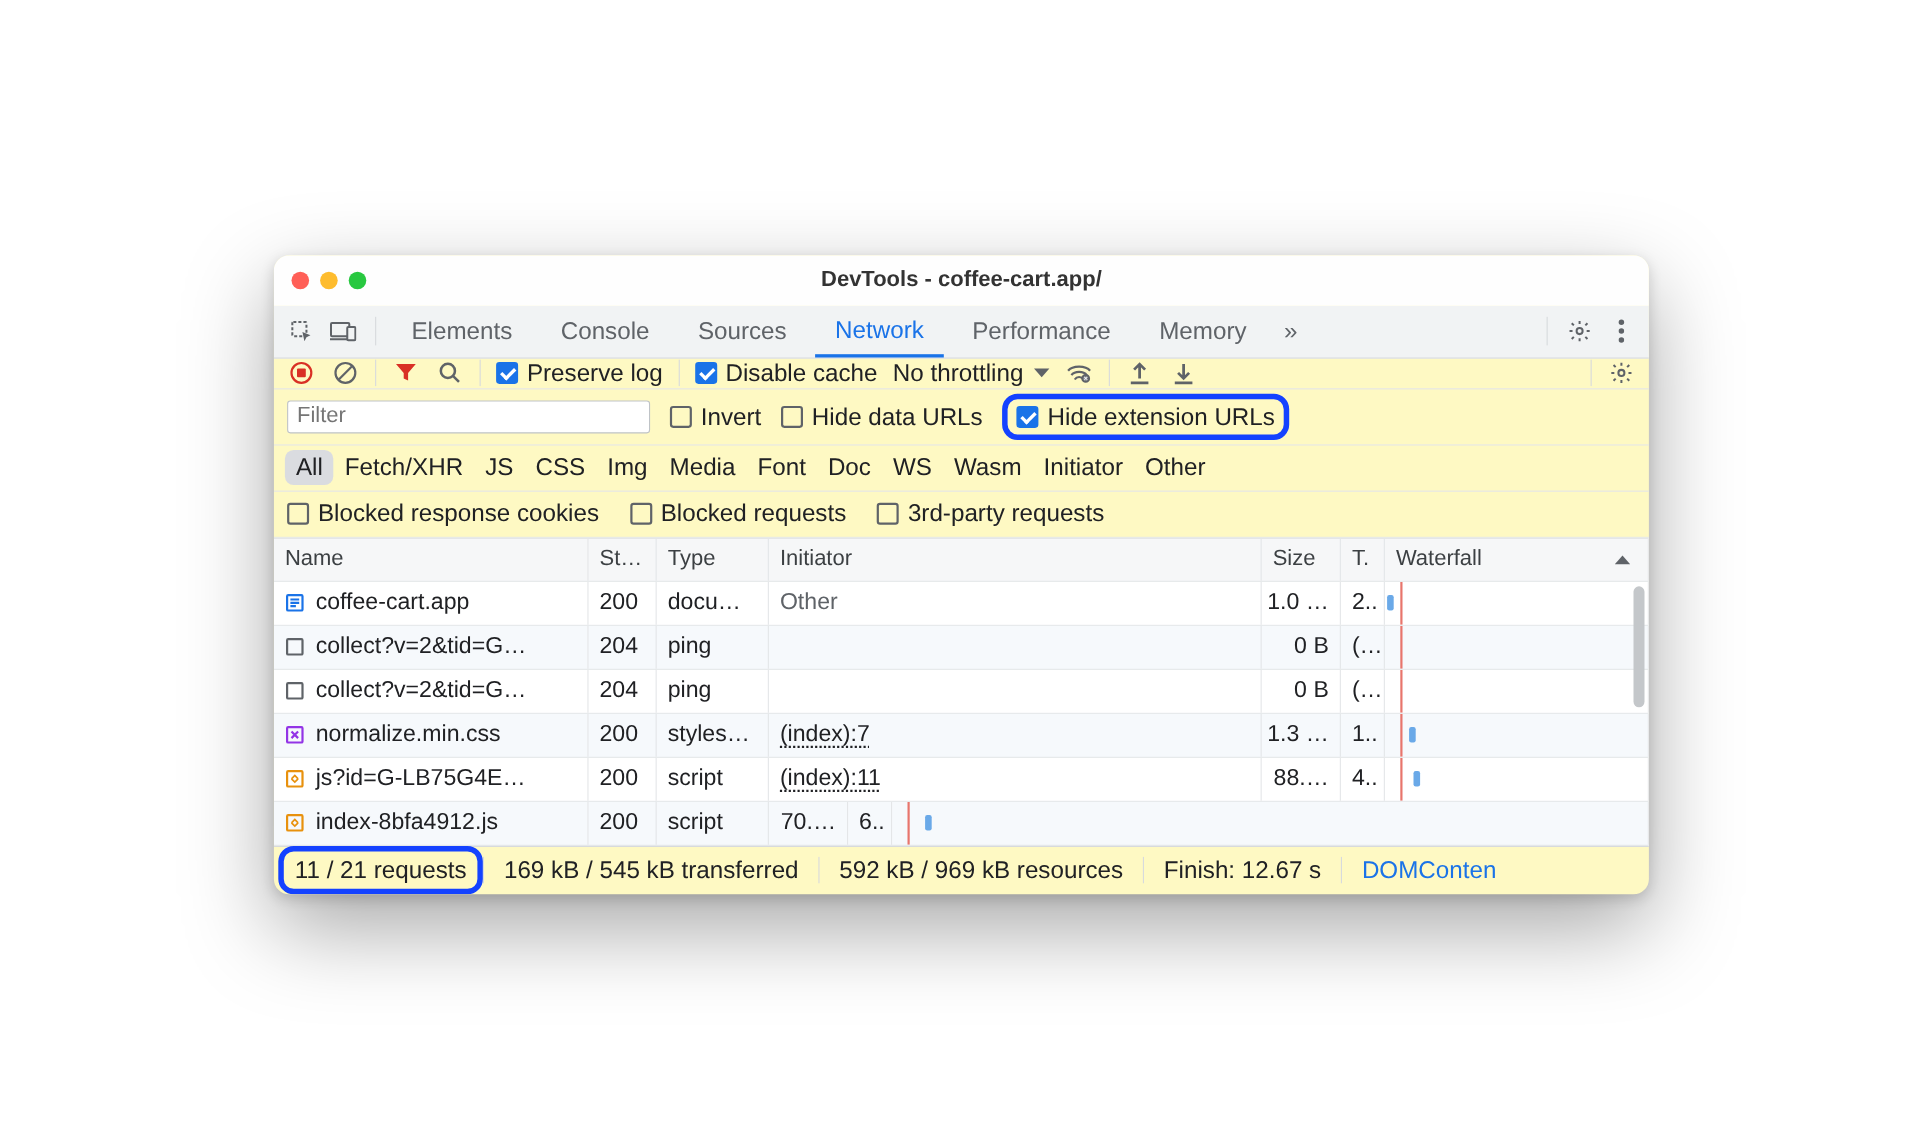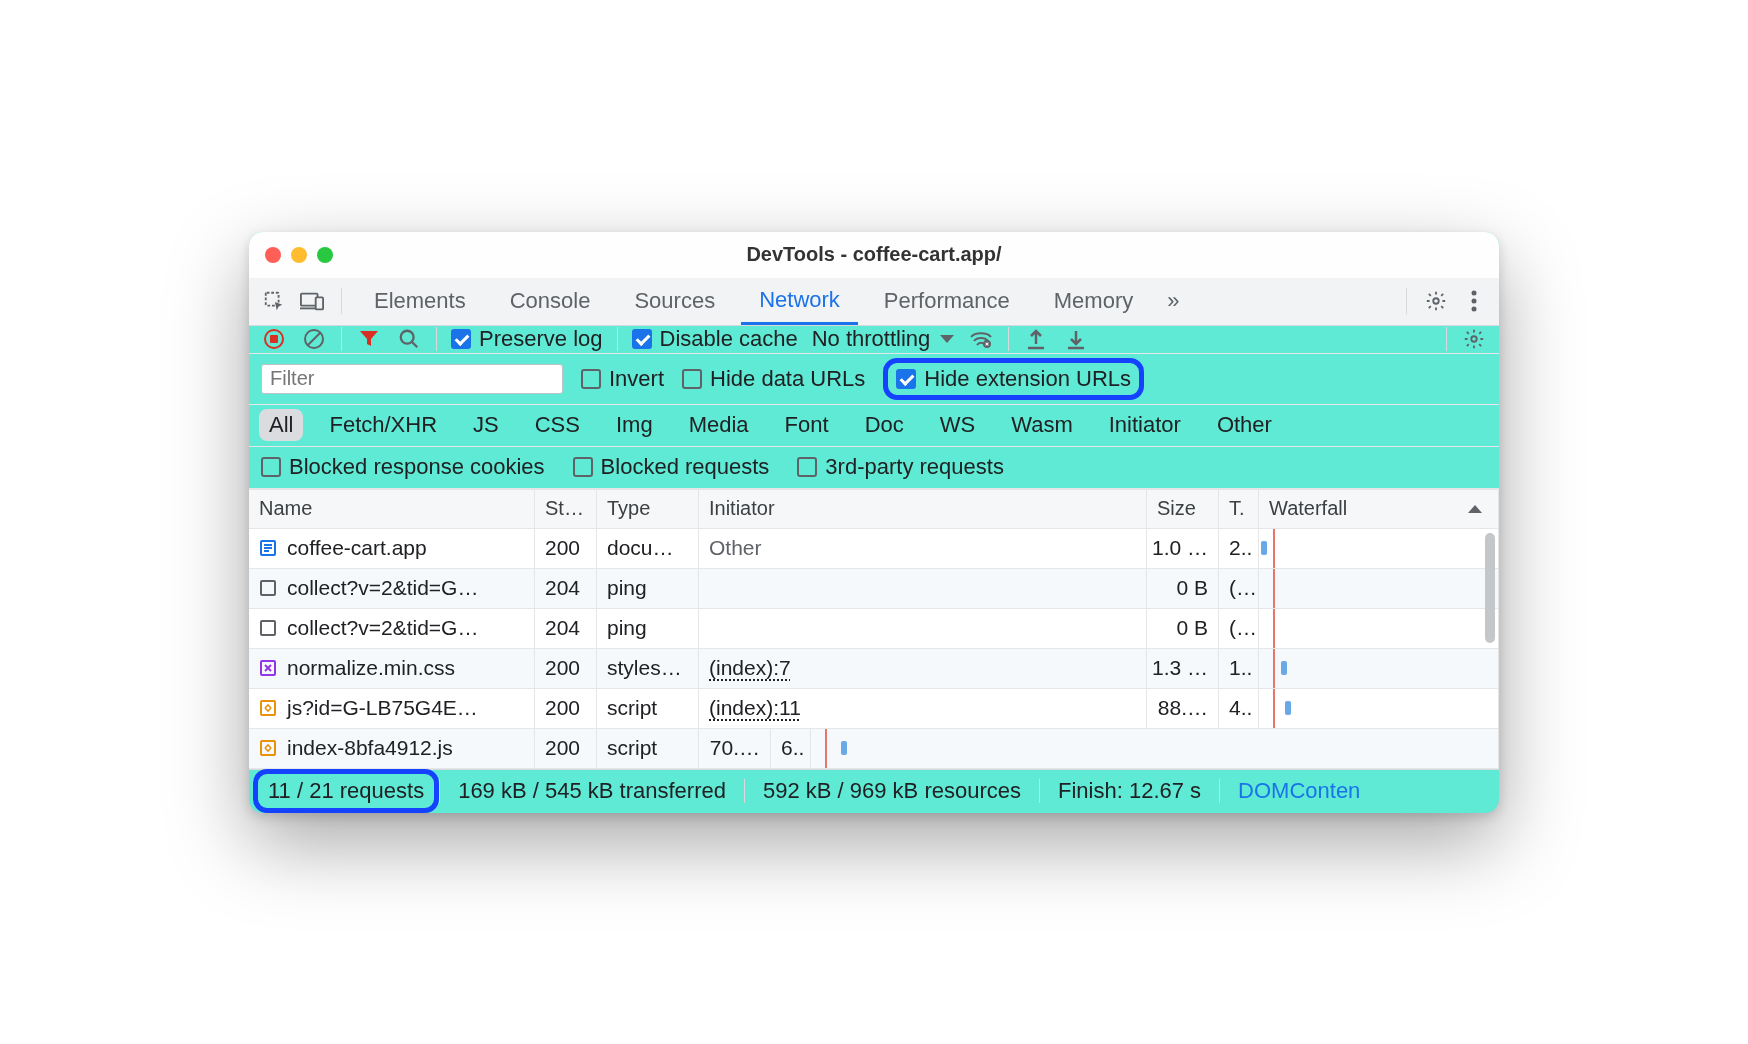--- a/index.html
+++ b/index.html
@@ -8,21 +8,21 @@
     background: #fff;
     display: flex;
     align-items: center;
     justify-content: center;
     width: 1748px;
     height: 1044px;
   }
   .window {
     width: 1250px;
     border-radius: 14px;
-    background: #5eead4;
+    background: #fef9c3;
     box-shadow: 0 30px 80px rgba(0,0,0,0.35), 0 4px 12px rgba(0,0,0,0.15);
     overflow: hidden;
     font-size: 22px;
     color: #202124;
   }
   .titlebar {
     height: 46px;
     display: flex;
     align-items: center;
     padding: 0 16px;
@@ -75,30 +75,30 @@
   }
   .throttling { display: flex; align-items: center; gap: 10px; cursor: pointer; }
   .caret { width:0; height:0; border-left:7px solid transparent; border-right:7px solid transparent; border-top:8px solid #5f6368; }
 
   .filterbar {
     min-height: 42px; display: flex; align-items: center;
     padding: 4px 12px; gap: 18px; border-bottom: 1px solid #e4e6e8;
     flex-wrap: wrap;
   }
   .filter-input {
-    width: 302px; height: 30px; border: 1px solid #bfc3c7; border-radius: 3px;
+    width: 330px; height: 30px; border: 1px solid #bfc3c7; border-radius: 3px;
     padding: 0 8px; font-size: 20px; color: #5f6368; background: #fff;
   }
   .highlight-box {
     border: 5px solid #1442ff; border-radius: 14px; padding: 3px 8px;
     display: flex; align-items: center; gap: 8px;
   }
 
   .typebar {
-    height: 42px; display: flex; align-items: center; padding: 0 10px; gap: 16px;
+    height: 42px; display: flex; align-items: center; padding: 0 10px; 
     border-bottom: 1px solid #e4e6e8; font-size: 22px;
   }
   .type-chip { padding: 3px 10px; border-radius: 8px; cursor: pointer; color: #202124; }
   .type-chip.active { background: #dadce0; }
 
   .extra-filters {
     height: 42px; display: flex; align-items: center; padding: 0 12px; gap: 28px;
     border-bottom: 1px solid #e4e6e8;
   }
 

